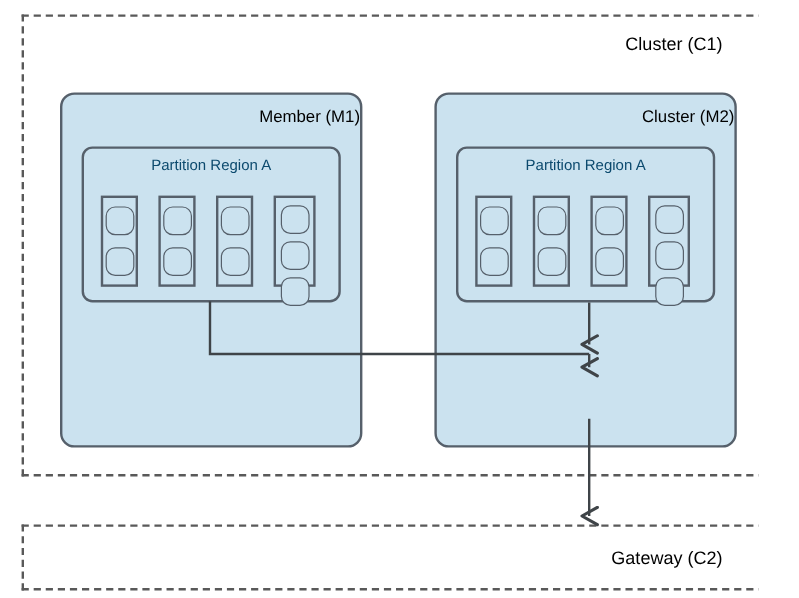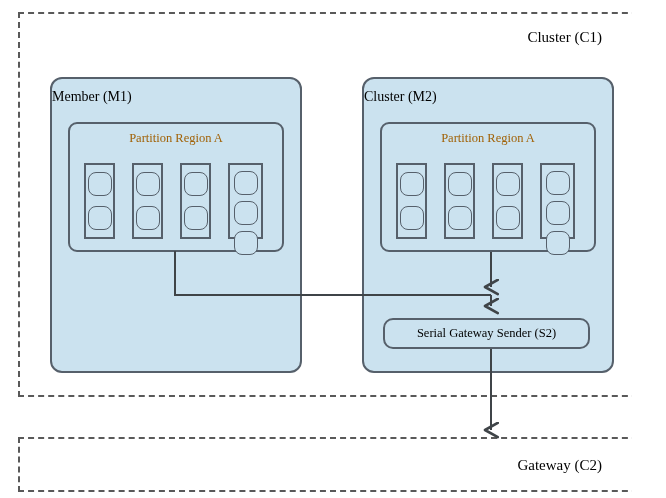--- a/index.html
+++ b/index.html
@@ -9,21 +9,20 @@
   }
   body {
     font-family: "Liberation Sans", sans-serif;
   }
   #canvas {
     position: relative;
     width: 632px;
     height: 498px;
     background: #ffffff;
     overflow: hidden;
-    font-family: Liberation Serif, serif;
   }
 
   
   .cluster {
     position: absolute;
     border: 2px dashed #595959;
     box-sizing: border-box;
     background: transparent;
   }
   .cluster-label {
@@ -41,42 +40,42 @@
     box-sizing: border-box;
     background: #cbe2ef;
     border: 2px solid #56606b;
     border-radius: 12px;
   }
   .member-label {
     position: absolute;
     top: 10px;
     left: 0;
     right: 0;
-    text-align: left;
+    text-align: right;
     font-size: 14px;
     color: #000000;
     line-height: 1.2;
   }
 
   
   .region {
     position: absolute;
     box-sizing: border-box;
     background: #cbe2ef;
     border: 2px solid #56606b;
     border-radius: 9px;
   }
   .region-label {
     position: absolute;
     top: 7px;
     left: 0;
     right: 0;
     text-align: center;
     font-size: 12.5px;
-    color: #a16207;
+    color: #0c4a6e;
     line-height: 1.2;
   }
 
   
   .bucket-col {
     position: absolute;
     box-sizing: border-box;
     background: #cbe2ef;
     border: 2px solid #56606b;
     display: flex;
@@ -187,23 +186,20 @@
   <div class="bucket-col two" style="left:492px; top:163px; width:31px; height:76px;">
     <div class="entry"></div>
     <div class="entry"></div>
   </div>
   <div class="bucket-col" style="left:540px; top:163px; width:35px; height:76px;">
     <div class="entry"></div>
     <div class="entry"></div>
     <div class="entry"></div>
   </div>
 
-  <div class="sender" style="left:383px; top:318px; width:207px; height:31px;">
-    <span class="sender-label">Serial Gateway Sender (S2)</span>
-  </div>
 
   <svg id="connectors" viewBox="0 0 666 498" xmlns="http://www.w3.org/2000/svg">
     <defs>
       <marker id="arrowhead" markerWidth="9" markerHeight="9" refX="4.2" refY="4.2" orient="auto" markerUnits="strokeWidth">
         <path d="M0.6,0.8 L4.2,7.2 L7.8,0.8" fill="none" stroke="#3f4448" stroke-width="1.3" stroke-linecap="round" stroke-linejoin="round"></path>
       </marker>
     </defs>
 
     <g>
       <path d="M175,251 L175,295 L491,295" fill="none" stroke="#3f4448" stroke-width="2"></path>

